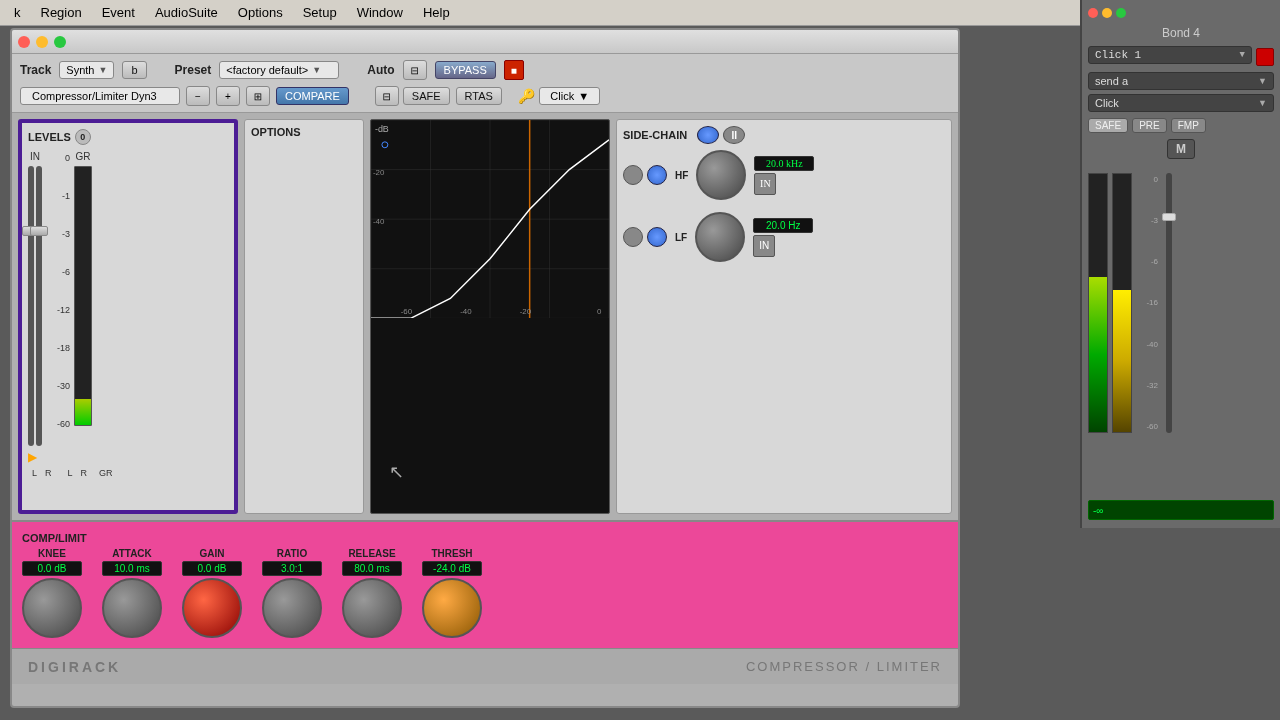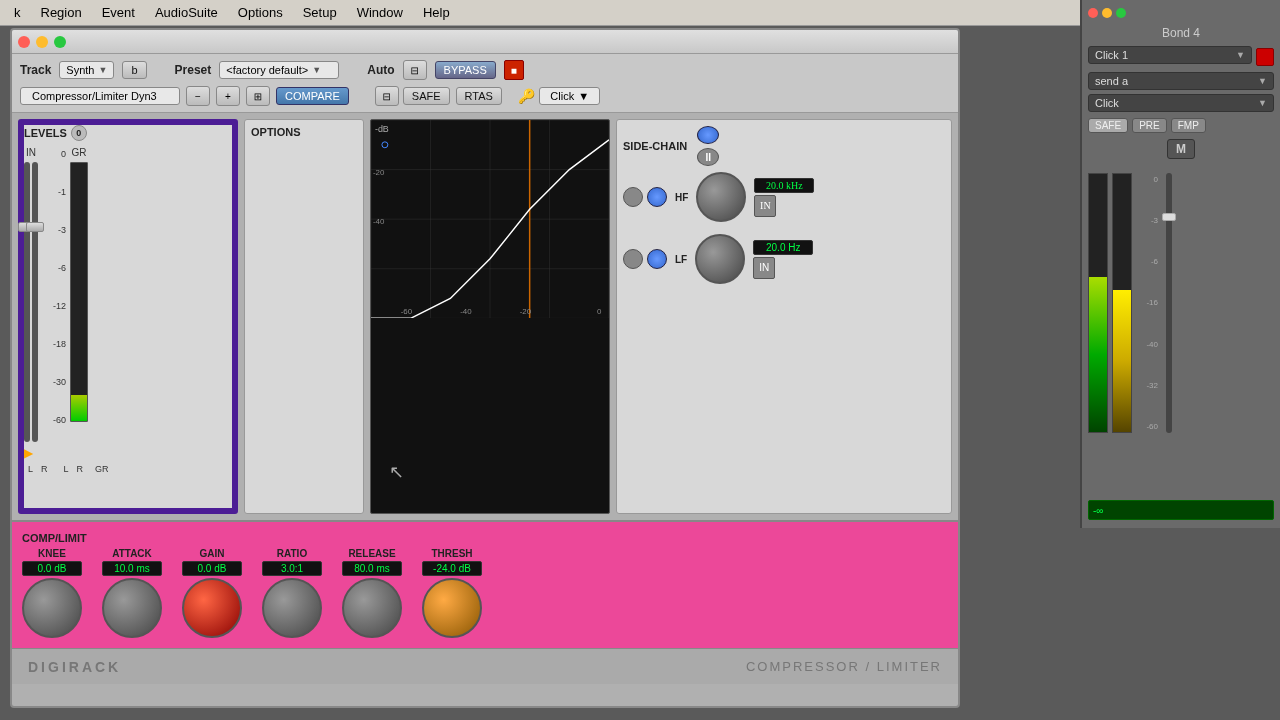--- a/index.html
+++ b/index.html
@@ -135,25 +135,25 @@
       border-radius: 3px;
       padding: 2px 10px;
       font-size: 11px;
       display: flex; align-items: center; gap: 4px;
       cursor: pointer;
     }
 
     
     .levels-panel {
       background: #d8d8d8;
-      border: 6px solid #4c1d95;
+      border: 4px solid #4c1d95;
       border-radius: 3px;
       width: 220px;
       min-width: 220px;
-      padding: 0;
+      padding: 6px;
     }
     .panel-title {
       font-size: 11px;
       font-weight: bold;
       color: #222;
       margin-bottom: 6px;
       display: flex;
       align-items: center;
       gap: 4px;
     }
@@ -617,21 +617,21 @@
           <text x="2" y="105" fill="#888" font-size="8">-40</text>
         </svg>
 
         <div style="position:absolute;bottom:30px;left:18px;font-size:18px;color:#aaa;cursor:pointer;">↖</div>
       </div>
 
       <div class="sidechain-panel">
         <div class="panel-title">
           <span>SIDE-CHAIN</span>
 
-          <div style="display:flex;gap:4px;margin-left:6px;flex-direction:column;">
+          <div style="display:flex;gap:4px;margin-left:6px;">
             <div style="width:22px;height:18px;background:radial-gradient(circle,#6699ff,#3366cc);border-radius:50%;border:1px solid #224;cursor:pointer;"></div>
             <div style="width:22px;height:18px;background:#888;border-radius:50%;border:1px solid #555;cursor:pointer;display:flex;align-items:center;justify-content:center;font-size:10px;color:#fff;">II</div>
           </div>
         </div>
 
         <div style="display:flex;align-items:center;gap:8px;margin-bottom:12px;">
           <div style="display:flex;gap:4px;">
             <div style="width:20px;height:20px;background:#888;border-radius:50%;border:1px solid #555;cursor:pointer;"></div>
             <div style="width:20px;height:20px;background:radial-gradient(circle,#6699ff,#3366cc);border-radius:50%;border:1px solid #224;cursor:pointer;"></div>
           </div>
@@ -711,21 +711,21 @@
 
   <div class="rp-title-bar">
     <div class="rp-dot rp-dot-close"></div>
     <div class="rp-dot rp-dot-min"></div>
     <div class="rp-dot rp-dot-max"></div>
   </div>
 
   <div style="color:#ccc;font-size:12px;margin-bottom:6px;text-align:center;">Bond 4</div>
 
   <div class="rp-row">
-    <div class="rp-select" style="flex:1;">
+    <div class="rp-select" style="flex:1;font-family:Liberation Mono, monospace;">
       <span>Click 1</span>
         <span style="font-size:9px;color:#aaa;">▼</span>
     </div>
     <div class="rp-btn-red"></div>
   </div>
 
   <div class="rp-select" style="margin-bottom:4px;">
     <span>send a</span>
       <span style="font-size:9px;color:#aaa;">▼</span>
   </div>

